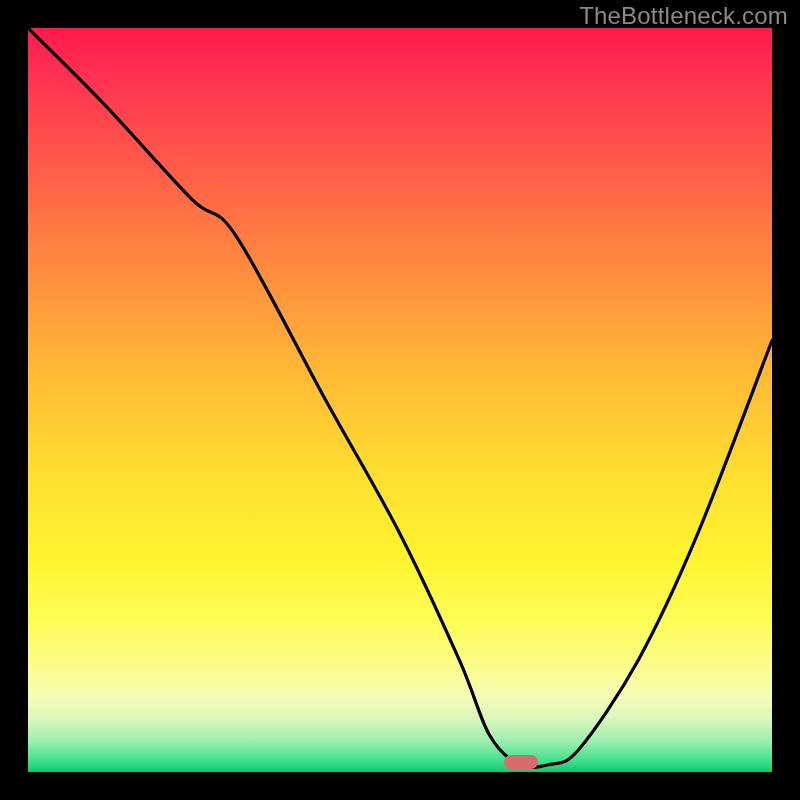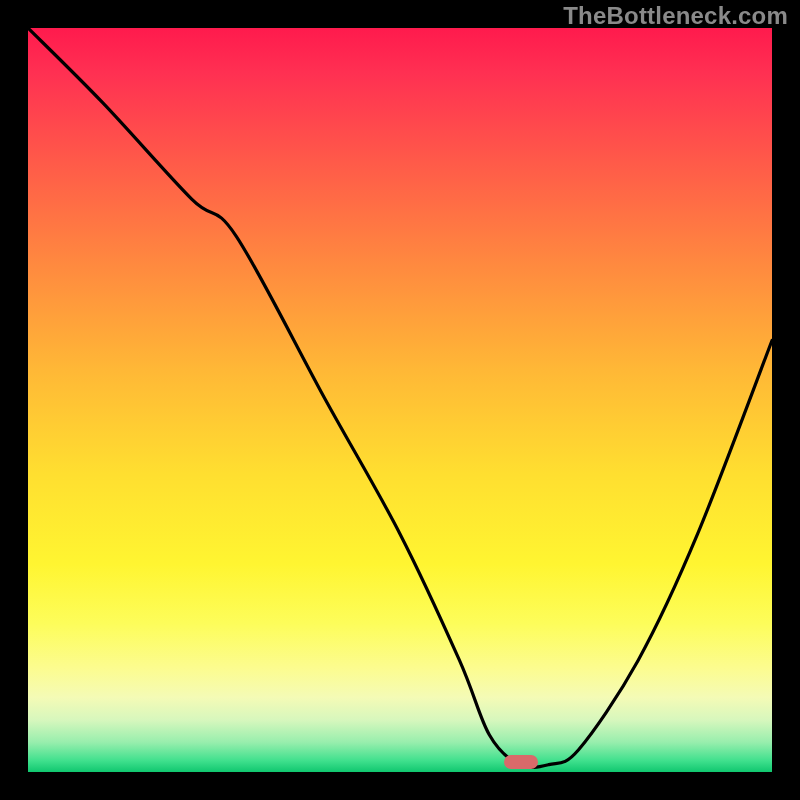--- a/index.html
+++ b/index.html
@@ -57,21 +57,21 @@
     border-radius: 7px;
     background: #d96a6a;
     transform: translate(-50%, -50%);
   }
   .watermark {
     position: absolute;
     top: 2px;
     right: 12px;
     font-family: Arial, Helvetica, sans-serif;
     font-size: 24px;
-    font-weight: 700;
+    font-weight: 400;
     color: #8a8a8a;
     letter-spacing: 0.2px;
     user-select: none;
   }
 </style>
 </head>
 <body>
 
 <div class="canvas">
 

